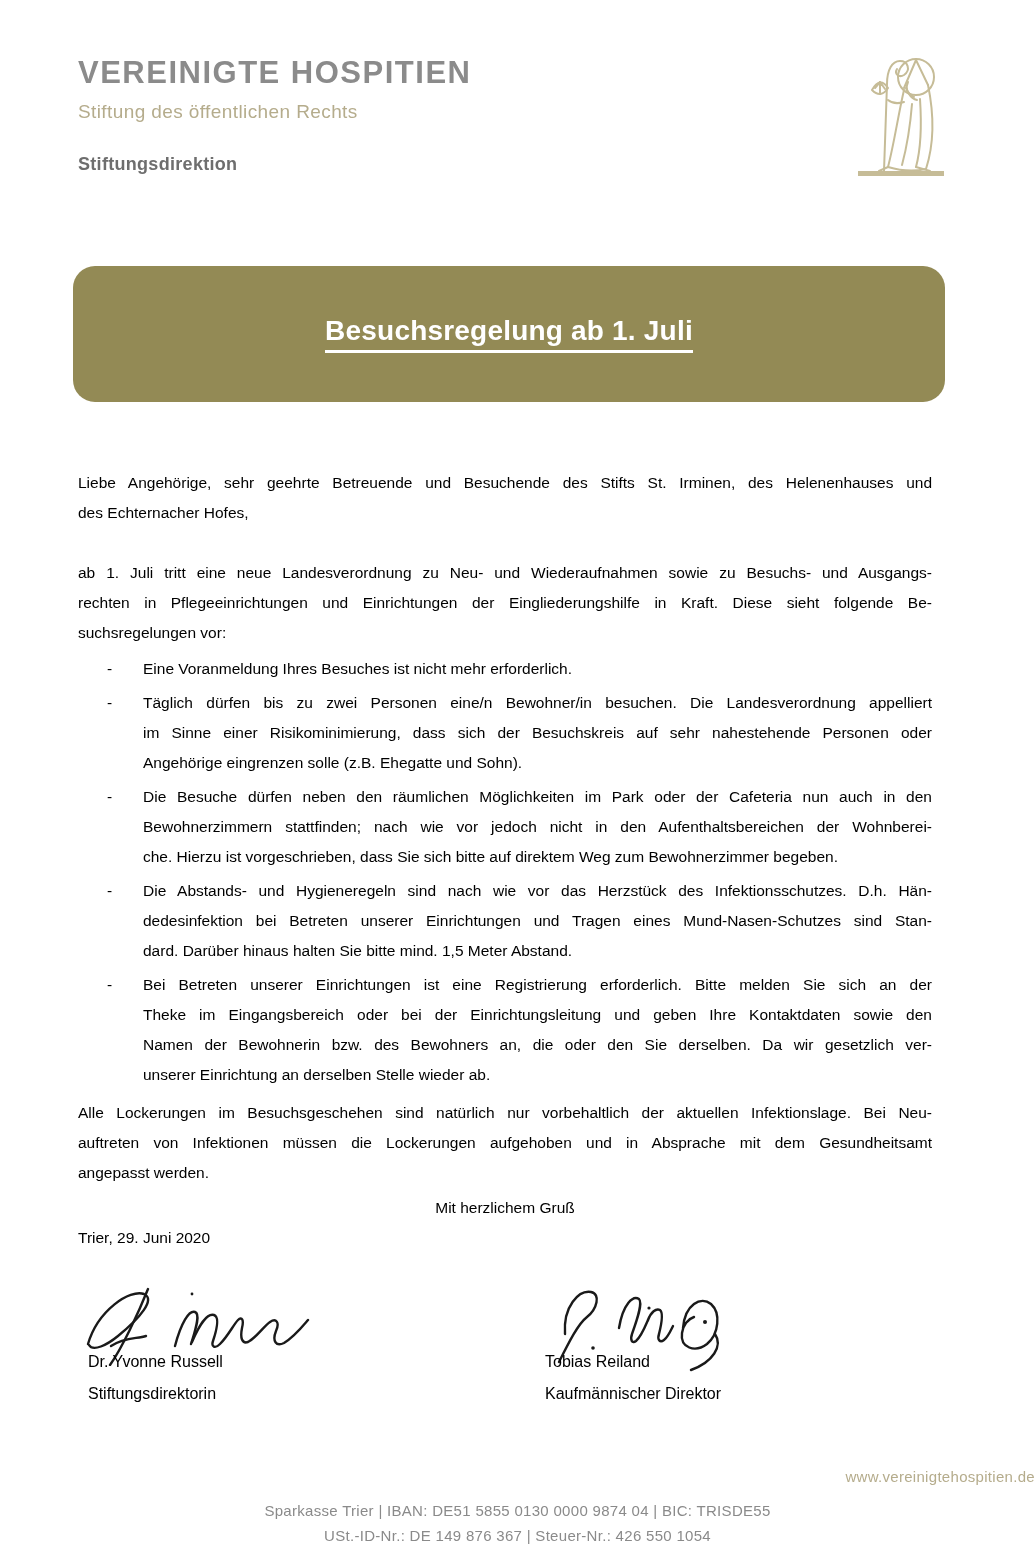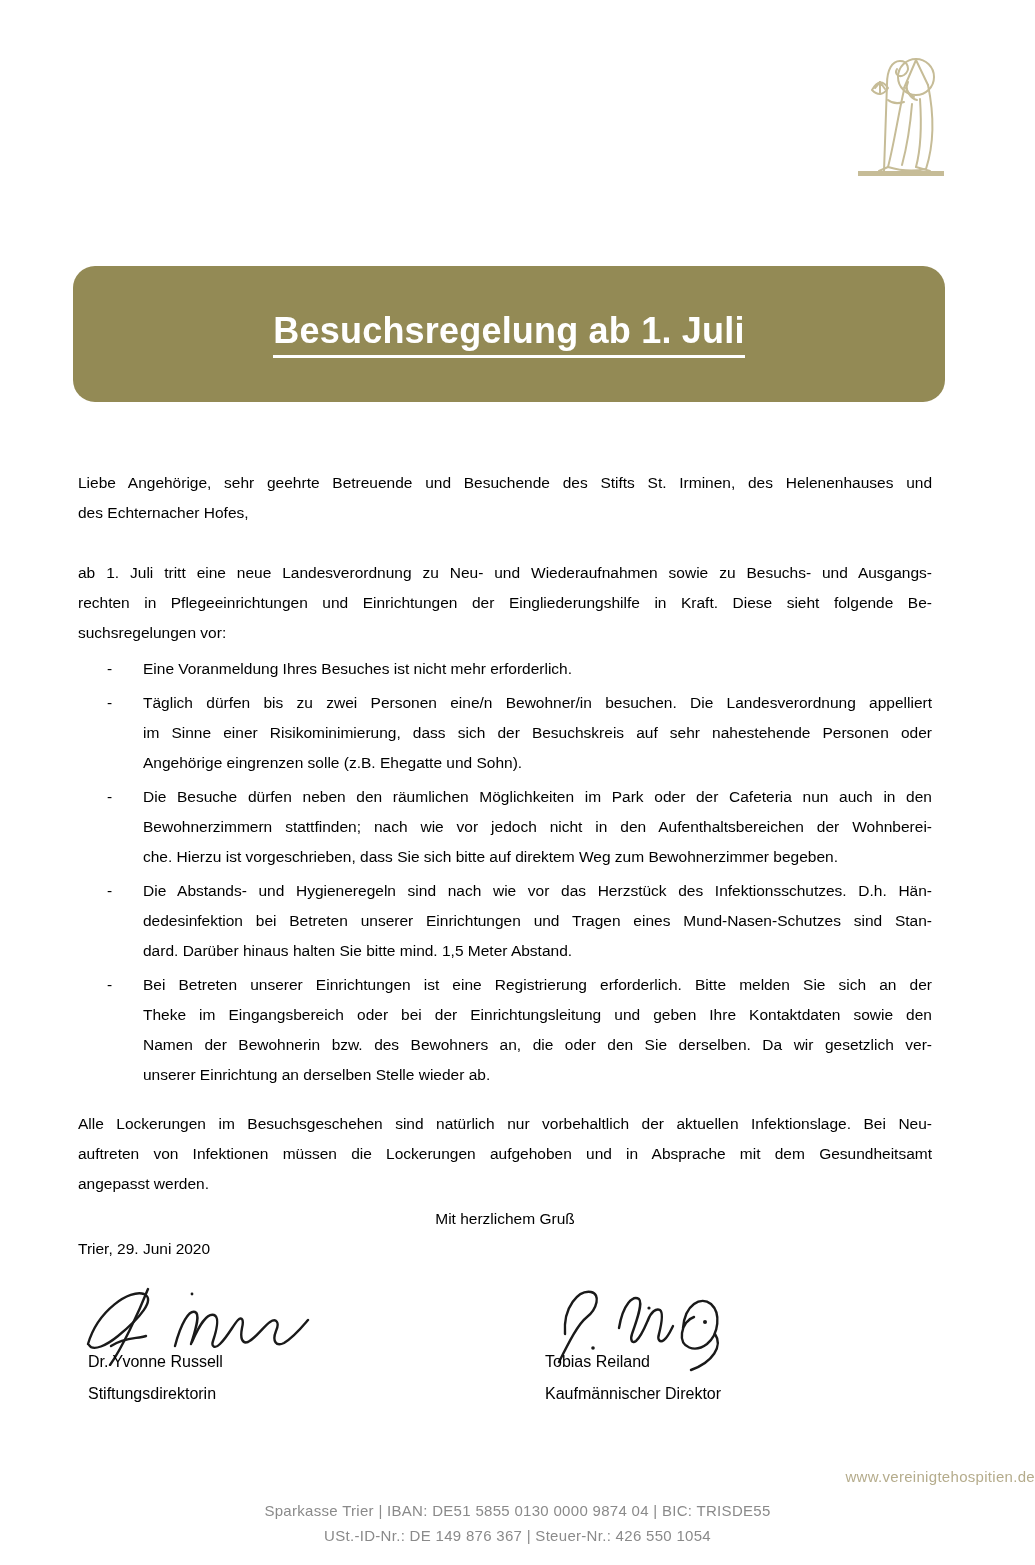--- a/index.html
+++ b/index.html
@@ -17,21 +17,21 @@
 
   .logo { position:absolute; left:853px; top:44px; width:97px; height:136px; }
 
   
   .banner {
     position:absolute; left:73px; top:266px; width:872px; height:136px;
     background:#938A55; border-radius:22px;
     display:flex; align-items:center; justify-content:center;
   }
   .banner-title {
-    color:#ffffff; font-size:36px; font-weight:700;
+    color:#ffffff; font-size:28px; font-weight:700;
     border-bottom:3px solid #ffffff; padding-bottom:3px; letter-spacing:0.2px;
   }
 
   
   .bodytext { position:absolute; left:78px; top:468px; width:854px; font-size:15.5px; line-height:30px; }
   .jl { text-align:justify; text-align-last:justify; }
   .ll { text-align:left; }
   .spacer30 { height:30px; }
   .list { margin-top:6px; }
   .bullet { position:relative; padding-left:65px; margin-bottom:4px; }
@@ -50,20 +50,25 @@
   .footer-line1 { position:absolute; left:0; top:1502px; width:1035px; text-align:center;
                   font-size:15px; color:#8A8A8A; letter-spacing:0.3px; }
   .footer-line2 { position:absolute; left:0; top:1527px; width:1035px; text-align:center;
                   font-size:15px; color:#8A8A8A; letter-spacing:0.3px; }
 </style>
 </head>
 <body>
 
 <div class="page">
 
+  <div class="header">
+    <div class="brand">VEREINIGTE HOSPITIEN</div>
+    <div class="subtitle">Stiftung des öffentlichen Rechts</div>
+    <div class="dept">Stiftungsdirektion</div>
+  </div>
 
   <svg class="logo" viewBox="0 0 97 136" fill="none" stroke="#C6BC97" stroke-width="2" stroke-linecap="round" stroke-linejoin="round">
     <rect x="5" y="127" width="86" height="5" fill="#C6BC97" stroke="none"></rect>
 
     <path d="M31,127 L34,40 C34,26 39,17 47,17 C55,17 58,26 51,31 C46,34 41,30 44,25"></path>
 
     <path d="M19,46 Q27,32 35,44 Q28,55 19,46"></path>
     <path d="M22,44 L27,38 M27,50 L27,38 M32,45 L27,38"></path>
 
     <circle cx="63" cy="33" r="18"></circle>
@@ -129,21 +134,21 @@
       <div class="bullet">
         <span class="marker">-</span>
         <div class="jl">Bei Betreten unserer Einrichtungen ist eine Registrierung erforderlich. Bitte melden Sie sich an der</div>
         <div class="jl">Theke im Eingangsbereich oder bei der Einrichtungsleitung und geben Ihre Kontaktdaten sowie den</div>
         <div class="jl">Namen der Bewohnerin bzw. des Bewohners an, die oder den Sie derselben. Da wir gesetzlich ver-</div>
         <div class="ll">unserer Einrichtung an derselben Stelle wieder ab.</div>
       </div>
 
     </div>
 
-    <div style="margin-top:19px;">
+    <div style="margin-top:8px;">
       <div class="jl">Alle Lockerungen im Besuchsgeschehen sind natürlich nur vorbehaltlich der aktuellen Infektionslage. Bei Neu-</div>
       <div class="jl">auftreten von Infektionen müssen die Lockerungen aufgehoben und in Absprache mit dem Gesundheitsamt</div>
       <div class="ll">angepasst werden.</div>
     </div>
 
     <div class="regards">Mit herzlichem Gruß</div>
     <div class="dateline">Trier, 29. Juni 2020</div>
   </div>
 
   <svg class="sig-svg" style="left:80px; top:1286px;" width="235" height="80" viewBox="0 0 235 80" fill="none" stroke="#1a1a1a" stroke-width="2.4" stroke-linecap="round">

